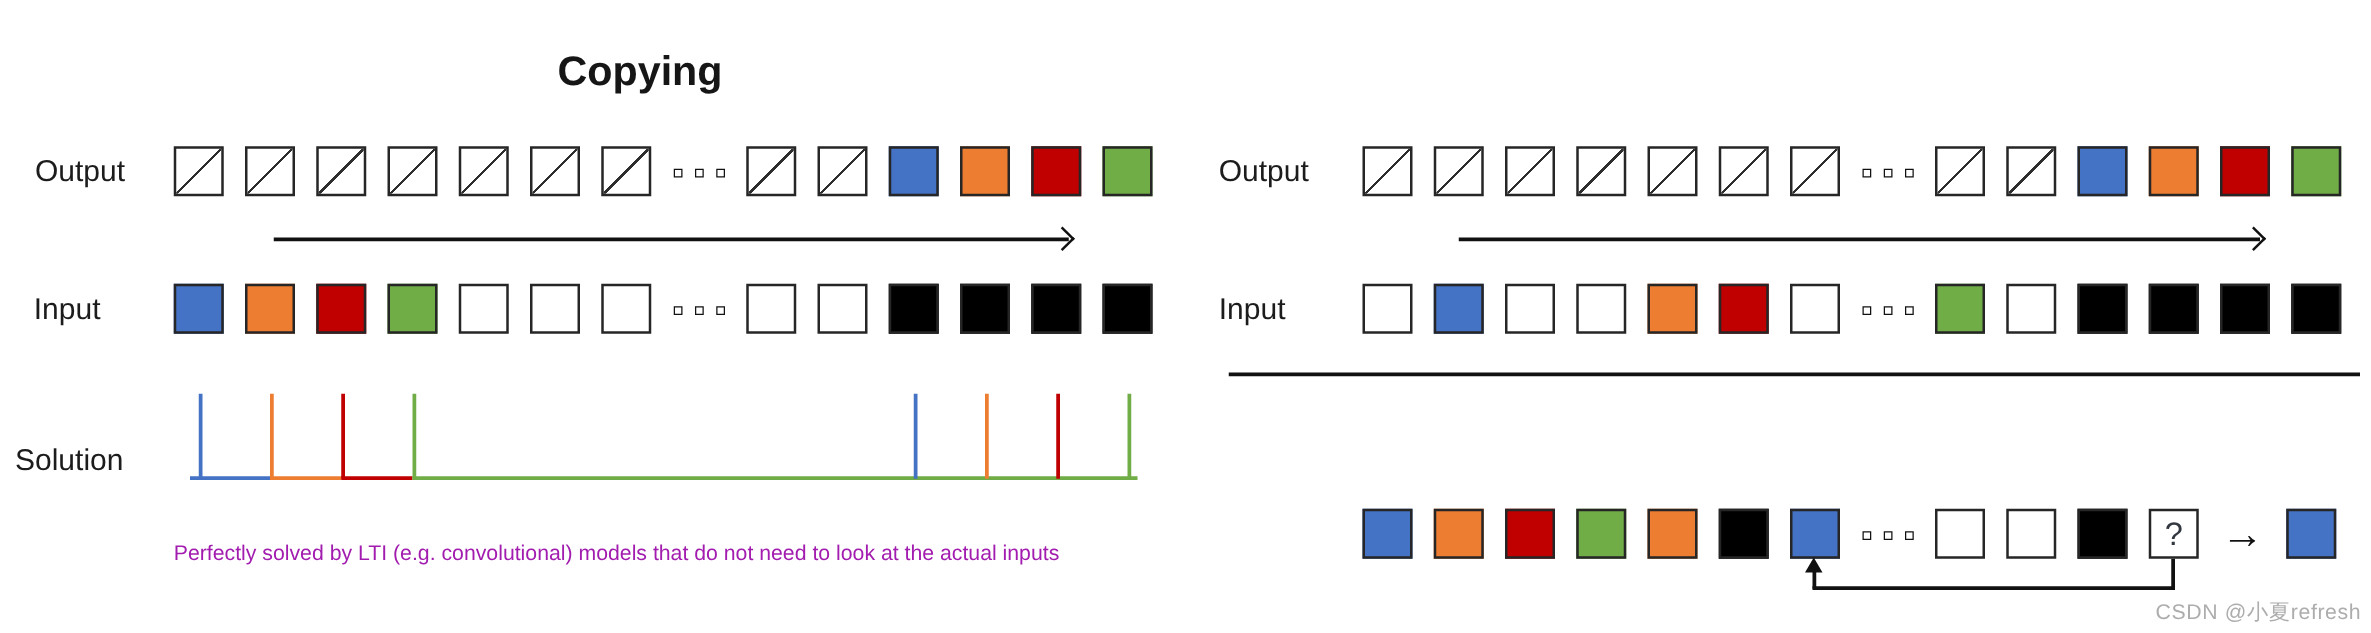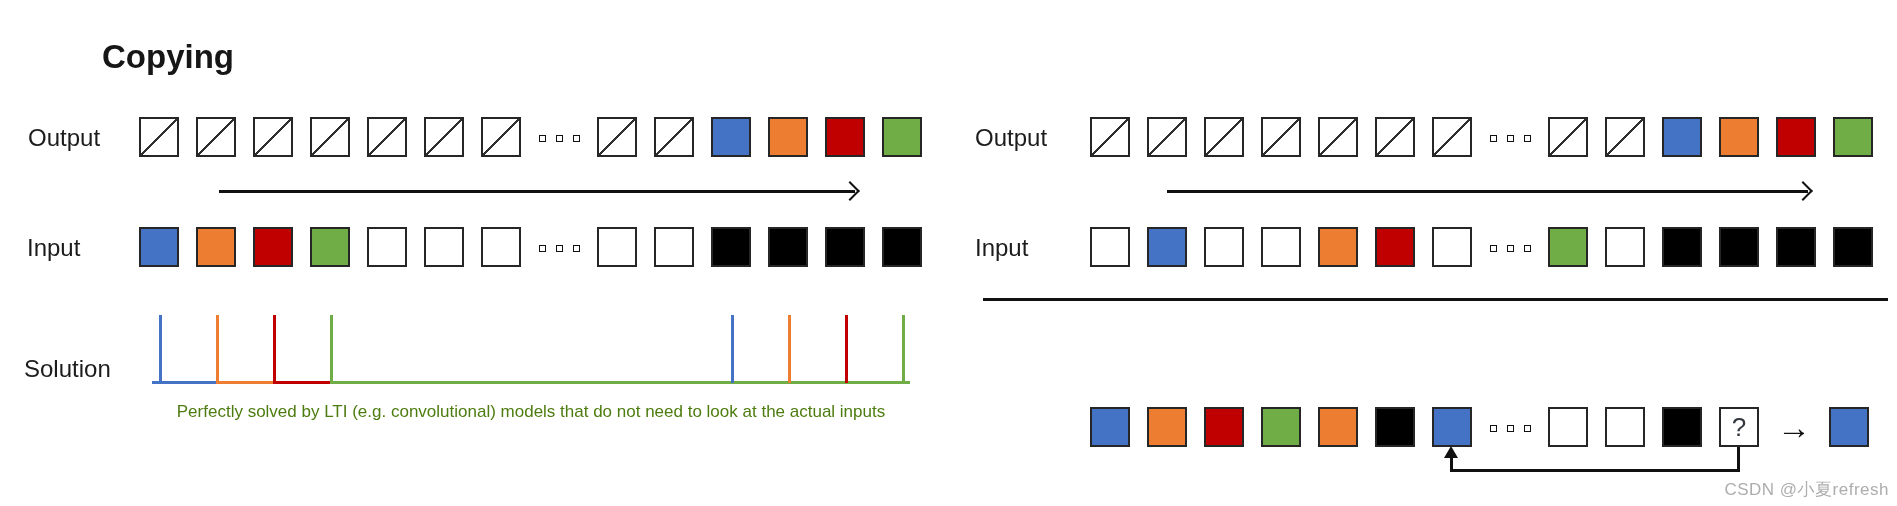--- a/index.html
+++ b/index.html
@@ -1,20 +1,20 @@
 <!DOCTYPE html>
 <html><head>
 <meta charset="utf-8">
 <style>
   html,body{margin:0;padding:0;background:#fff;}
   body{width:1897px;height:506px;position:relative;overflow:hidden;
        font-family:"Liberation Sans","DejaVu Sans",sans-serif;}
   .canvas{position:absolute;left:0;top:0;width:1897px;height:506px;background:#fff;}
 
-  .panel-title{position:absolute;text-align:left;font-size:33px;font-weight:700;color:#161616;}
+  .panel-title{position:absolute;text-align:center;font-size:33px;font-weight:700;color:#161616;}
   .row-label{position:absolute;font-size:24px;color:#1c1c1c;white-space:nowrap;}
 
   .box-row{position:absolute;display:flex;align-items:center;gap:17px;height:40px;}
   .box{width:40px;height:40px;border:2px solid #262626;background:#fff;box-sizing:border-box;flex:none;}
   .box.slash{background-image:linear-gradient(to bottom right,
       transparent calc(50% - 0.9px),#2e2e2e calc(50% - 0.9px),
       #2e2e2e calc(50% + 0.9px),transparent calc(50% + 0.9px));}
   .box.question{display:flex;align-items:center;justify-content:center;
       font-size:26px;color:#333740;border-width:2px;}
   .dots{display:flex;align-items:center;gap:10px;width:42px;justify-content:center;flex:none;margin-top:2px;}
@@ -25,21 +25,21 @@
   .harrow::after{content:"";position:absolute;right:-2px;top:50%;width:12px;height:12px;
       border-top:2.6px solid #111;border-right:2.6px solid #111;
       transform:translateY(-50%) rotate(45deg);}
 
   .divider{position:absolute;height:3px;background:#111;}
 
   .plot-layer{position:absolute;left:0;top:0;width:1897px;height:506px;pointer-events:none;}
   .sol-spike{position:absolute;top:315px;height:68px;width:3px;}
   .sol-base{position:absolute;top:381px;height:3px;}
 
-  .caption{position:absolute;font-size:17px;color:#4d7c0f;text-align:center;white-space:nowrap;}
+  .caption{position:absolute;font-size:17px;color:#a21caf;text-align:left;white-space:nowrap;margin-top:31px;}
 
   .conn{position:absolute;background:#111;}
   .tri-up{position:absolute;width:0;height:0;border-left:7px solid transparent;
       border-right:7px solid transparent;border-bottom:12px solid #111;}
 
   .watermark{position:absolute;right:8px;top:478px;font-size:17px;color:#adadad;letter-spacing:0.5px;}
 </style>
 </head>
 <body>
 
@@ -86,21 +86,21 @@
         <span class="dot"></span>
       </div>
       <div class="box white"></div>
       <div class="box white"></div>
       <div class="box black" style="background: rgb(0, 0, 0);"></div>
       <div class="box black" style="background: rgb(0, 0, 0);"></div>
       <div class="box black" style="background: rgb(0, 0, 0);"></div>
       <div class="box black" style="background: rgb(0, 0, 0);"></div>
     </div>
 
-  <div class="row-label" style="left:24px;top:355px;">Solution</div>
+  <div class="row-label" style="left:12px;top:355px;">Solution</div>
   <div class="plot-layer">
       <div class="sol-base" style="left: 152px; width: 64px; background: rgb(68, 114, 196);"></div>
       <div class="sol-base" style="left: 216px; width: 57px; background: rgb(237, 125, 49);"></div>
       <div class="sol-base" style="left: 273px; width: 57px; background: rgb(192, 0, 0);"></div>
       <div class="sol-base" style="left: 330px; width: 580px; background: rgb(112, 173, 71);"></div>
       <div class="sol-spike" style="left: 159px; background: rgb(68, 114, 196);"></div>
       <div class="sol-spike" style="left: 216px; background: rgb(237, 125, 49);"></div>
       <div class="sol-spike" style="left: 273px; background: rgb(192, 0, 0);"></div>
       <div class="sol-spike" style="left: 330px; background: rgb(112, 173, 71);"></div>
       <div class="sol-spike" style="left: 731px; background: rgb(68, 114, 196);"></div>

